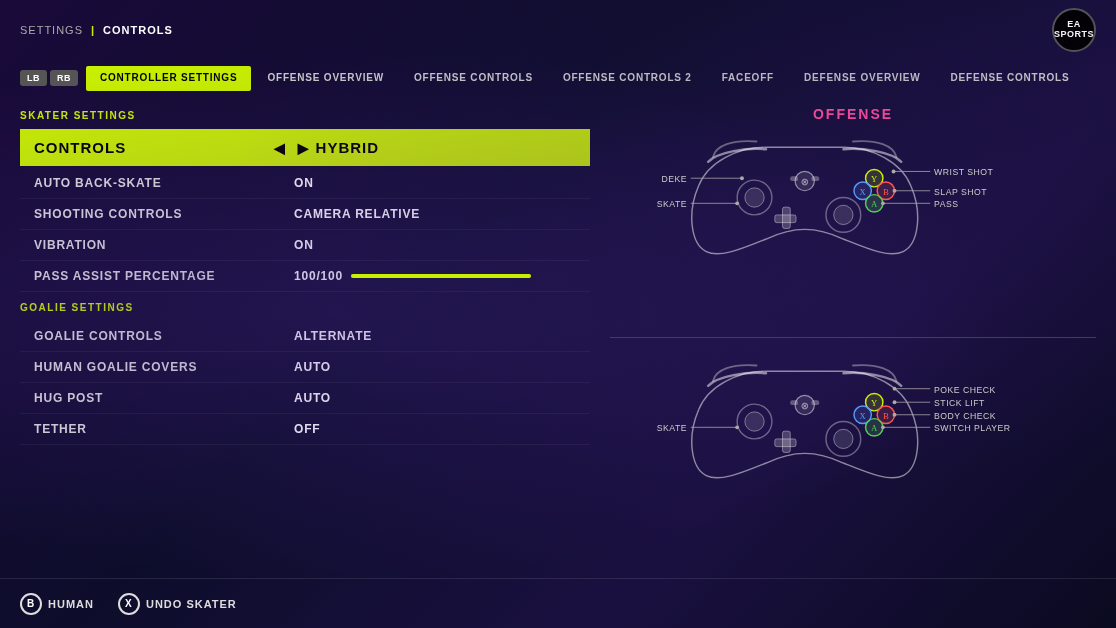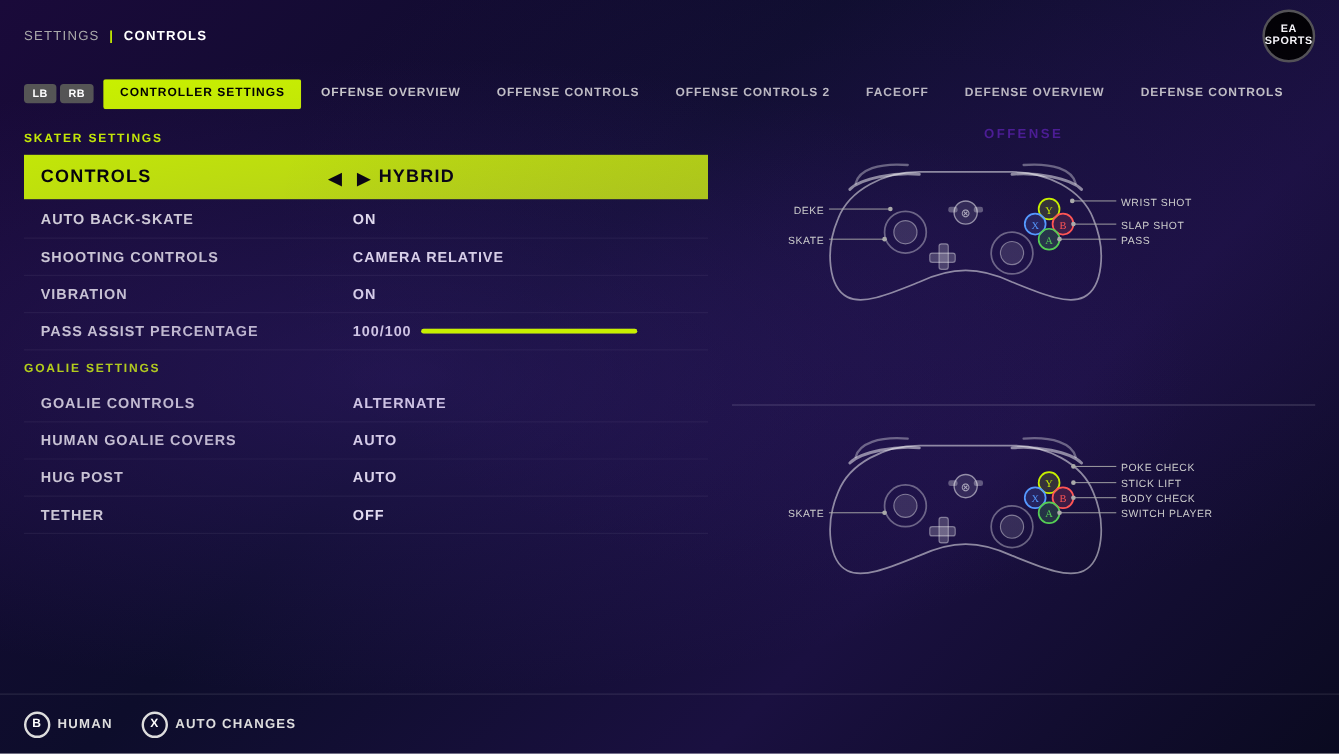--- a/index.html
+++ b/index.html
@@ -218,24 +218,24 @@
       padding-top: 0;
     }
 
     .controller-section {
       flex: 1;
       position: relative;
     }
 
     .controller-title {
       text-align: center;
-      font-size: 11px;
+      font-size: 14px;
       font-weight: bold;
       letter-spacing: 2px;
-      color: #4c1d95;
+      color: #ec4899;
       margin-bottom: 6px;
     }
 
     
     .controller-diagram {
       position: relative;
       width: 100%;
       height: 140px;
     }
 
@@ -529,15 +529,15 @@
   </div>
 </div>
 
 <div class="bottom-bar">
   <div class="bottom-btn">
     <div class="btn-circle btn-b">B</div>
     <span>HUMAN</span>
   </div>
   <div class="bottom-btn">
     <div class="btn-circle btn-x">X</div>
-    <span>AUTO CHANGES</span>
+    <span>UNDO SKATER</span>
   </div>
 </div>
 
 </body></html>

